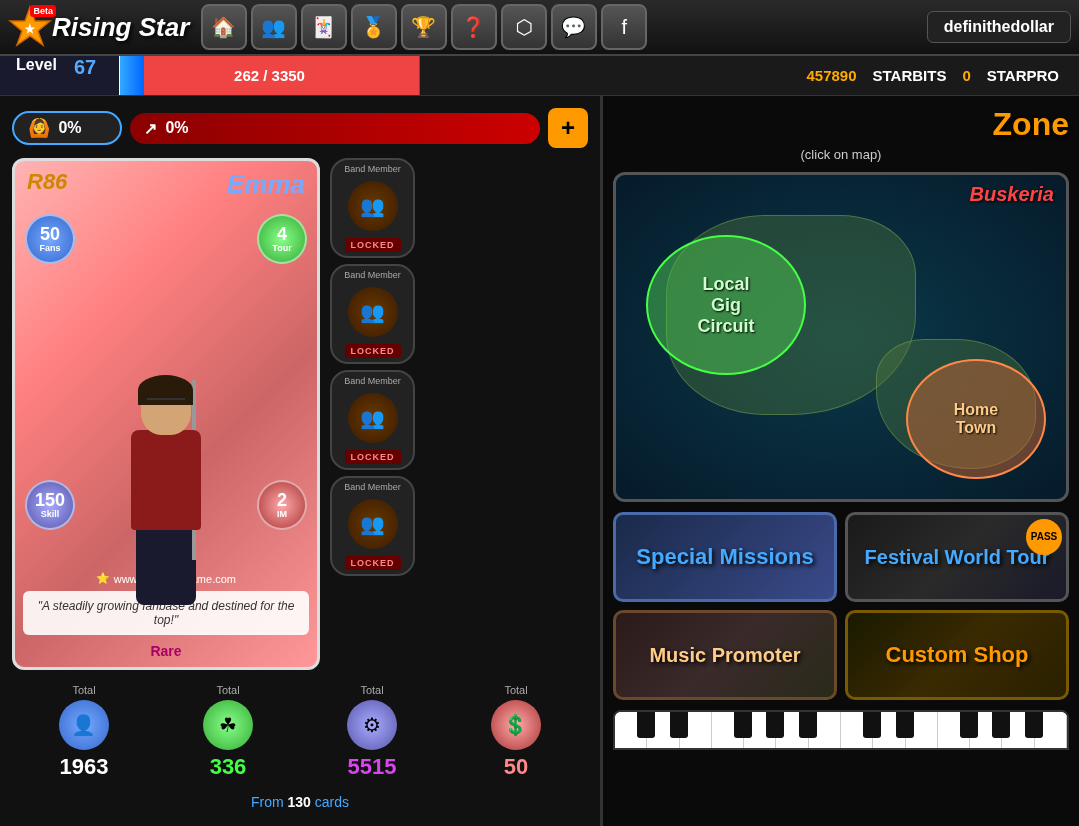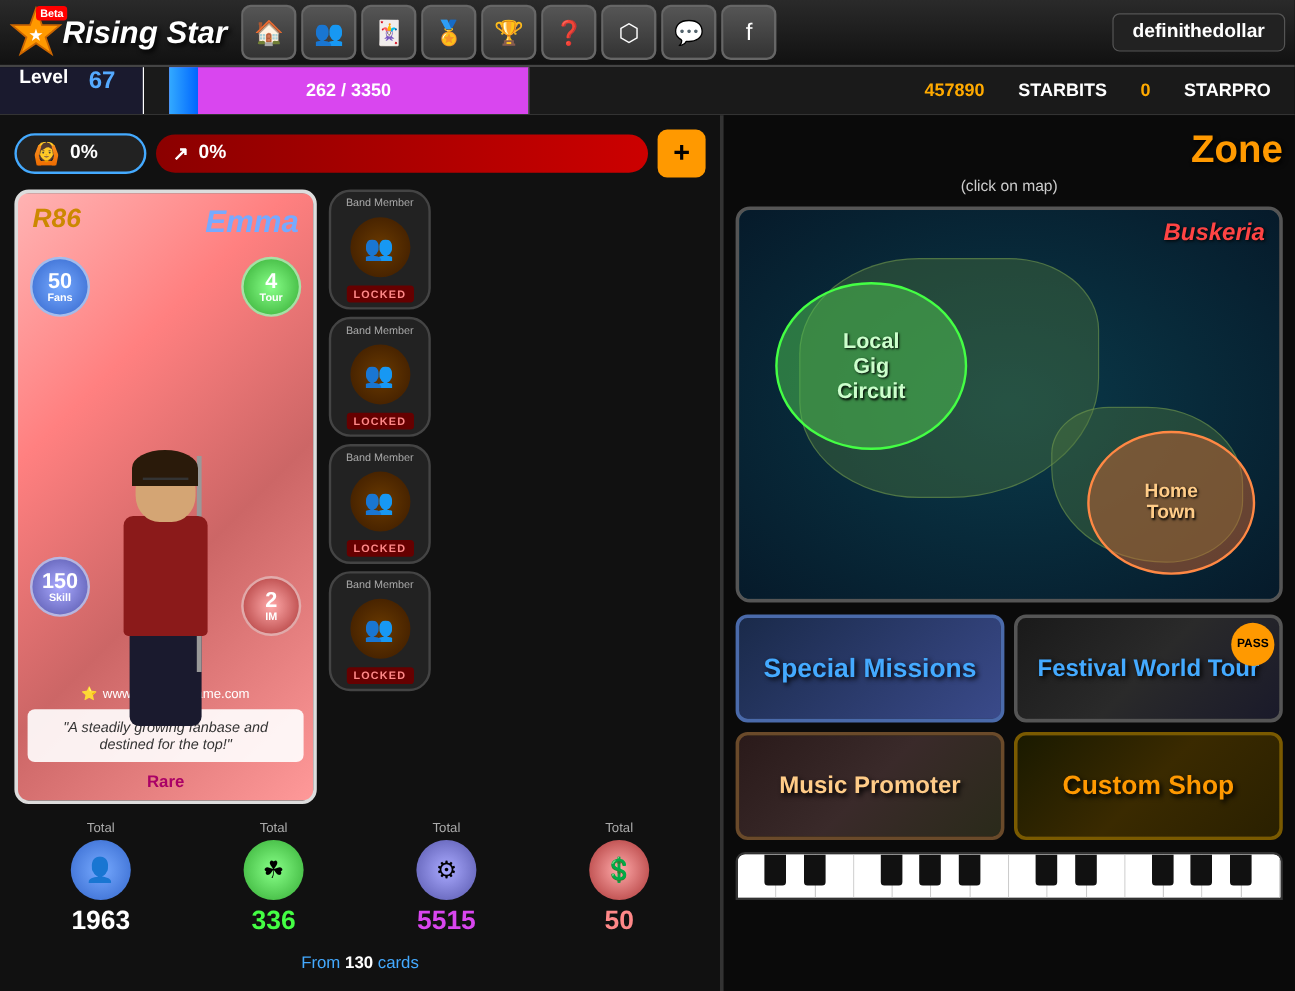--- a/index.html
+++ b/index.html
@@ -96,49 +96,48 @@
       border-right: 1px solid #ffffff;
       min-width: 120px;
       gap: 11px;
     }
     .level-num {
       color: #5af;
       font-size: 20px;
       margin-left: 6px;
     }
     .xp-bar-container {
-      background: #d946ef;
+      background: #ef4444;
       flex: 1;
       height: 100%;
       max-width: 300px;
       display: flex;
       align-items: center;
       position: relative;
       border-right: 1px solid #555;
-      margin-left: 21px;
     }
     .xp-bar-fill {
       background: linear-gradient(90deg, #3af 0%, #06f 100%);
       height: 100%;
       position: absolute;
       left: 0; top: 0;
     }
     .xp-text {
       position: relative;
       z-index: 1;
       color: #fff;
       font-size: 15px;
       font-weight: bold;
       width: 100%;
       text-align: center;
     }
     .currency-area {
       display: flex;
       align-items: center;
-      gap: 28px;
+      gap: 16px;
       padding: 0 20px;
       color: #fff;
       font-size: 15px;
       font-weight: bold;
       flex: 1;
       justify-content: flex-end;
     }
     .starbits-val { color: #fa0; }
     .starpro-val { color: #fa0; }
 
@@ -207,21 +206,21 @@
 
     
     .card-area {
       display: flex;
       gap: 10px;
       flex: 1;
     }
 
     
     .main-card {
-      width: 252px;
+      width: 308px;
       min-height: 440px;
       background: linear-gradient(135deg, #ffb3b3 0%, #ff8080 30%, #cc6666 60%, #ff9999 100%);
       border-radius: 12px;
       border: 3px solid #ddd;
       position: relative;
       overflow: hidden;
       display: flex;
       flex-direction: column;
     }
     .card-header {
@@ -731,21 +730,21 @@
         <div class="card-image-area">
 
           <div class="stat-badge fans">
             <span class="stat-num">50</span>
             <span class="stat-label">Fans</span>
           </div>
           <div class="stat-badge luck">
             <span class="stat-num">4</span>
             <span class="stat-label">Tour</span>
           </div>
-          <div class="stat-badge skill" style="bottom:56px;">
+          <div class="stat-badge skill" style="bottom:40px;">
             <span class="stat-num">150</span>
             <span class="stat-label">Skill</span>
           </div>
           <div class="stat-badge im" style="bottom:40px;">
             <span class="stat-num">2</span>
             <span class="stat-label">IM</span>
           </div>
 
           <div class="char-body">
             <div class="char-head">

